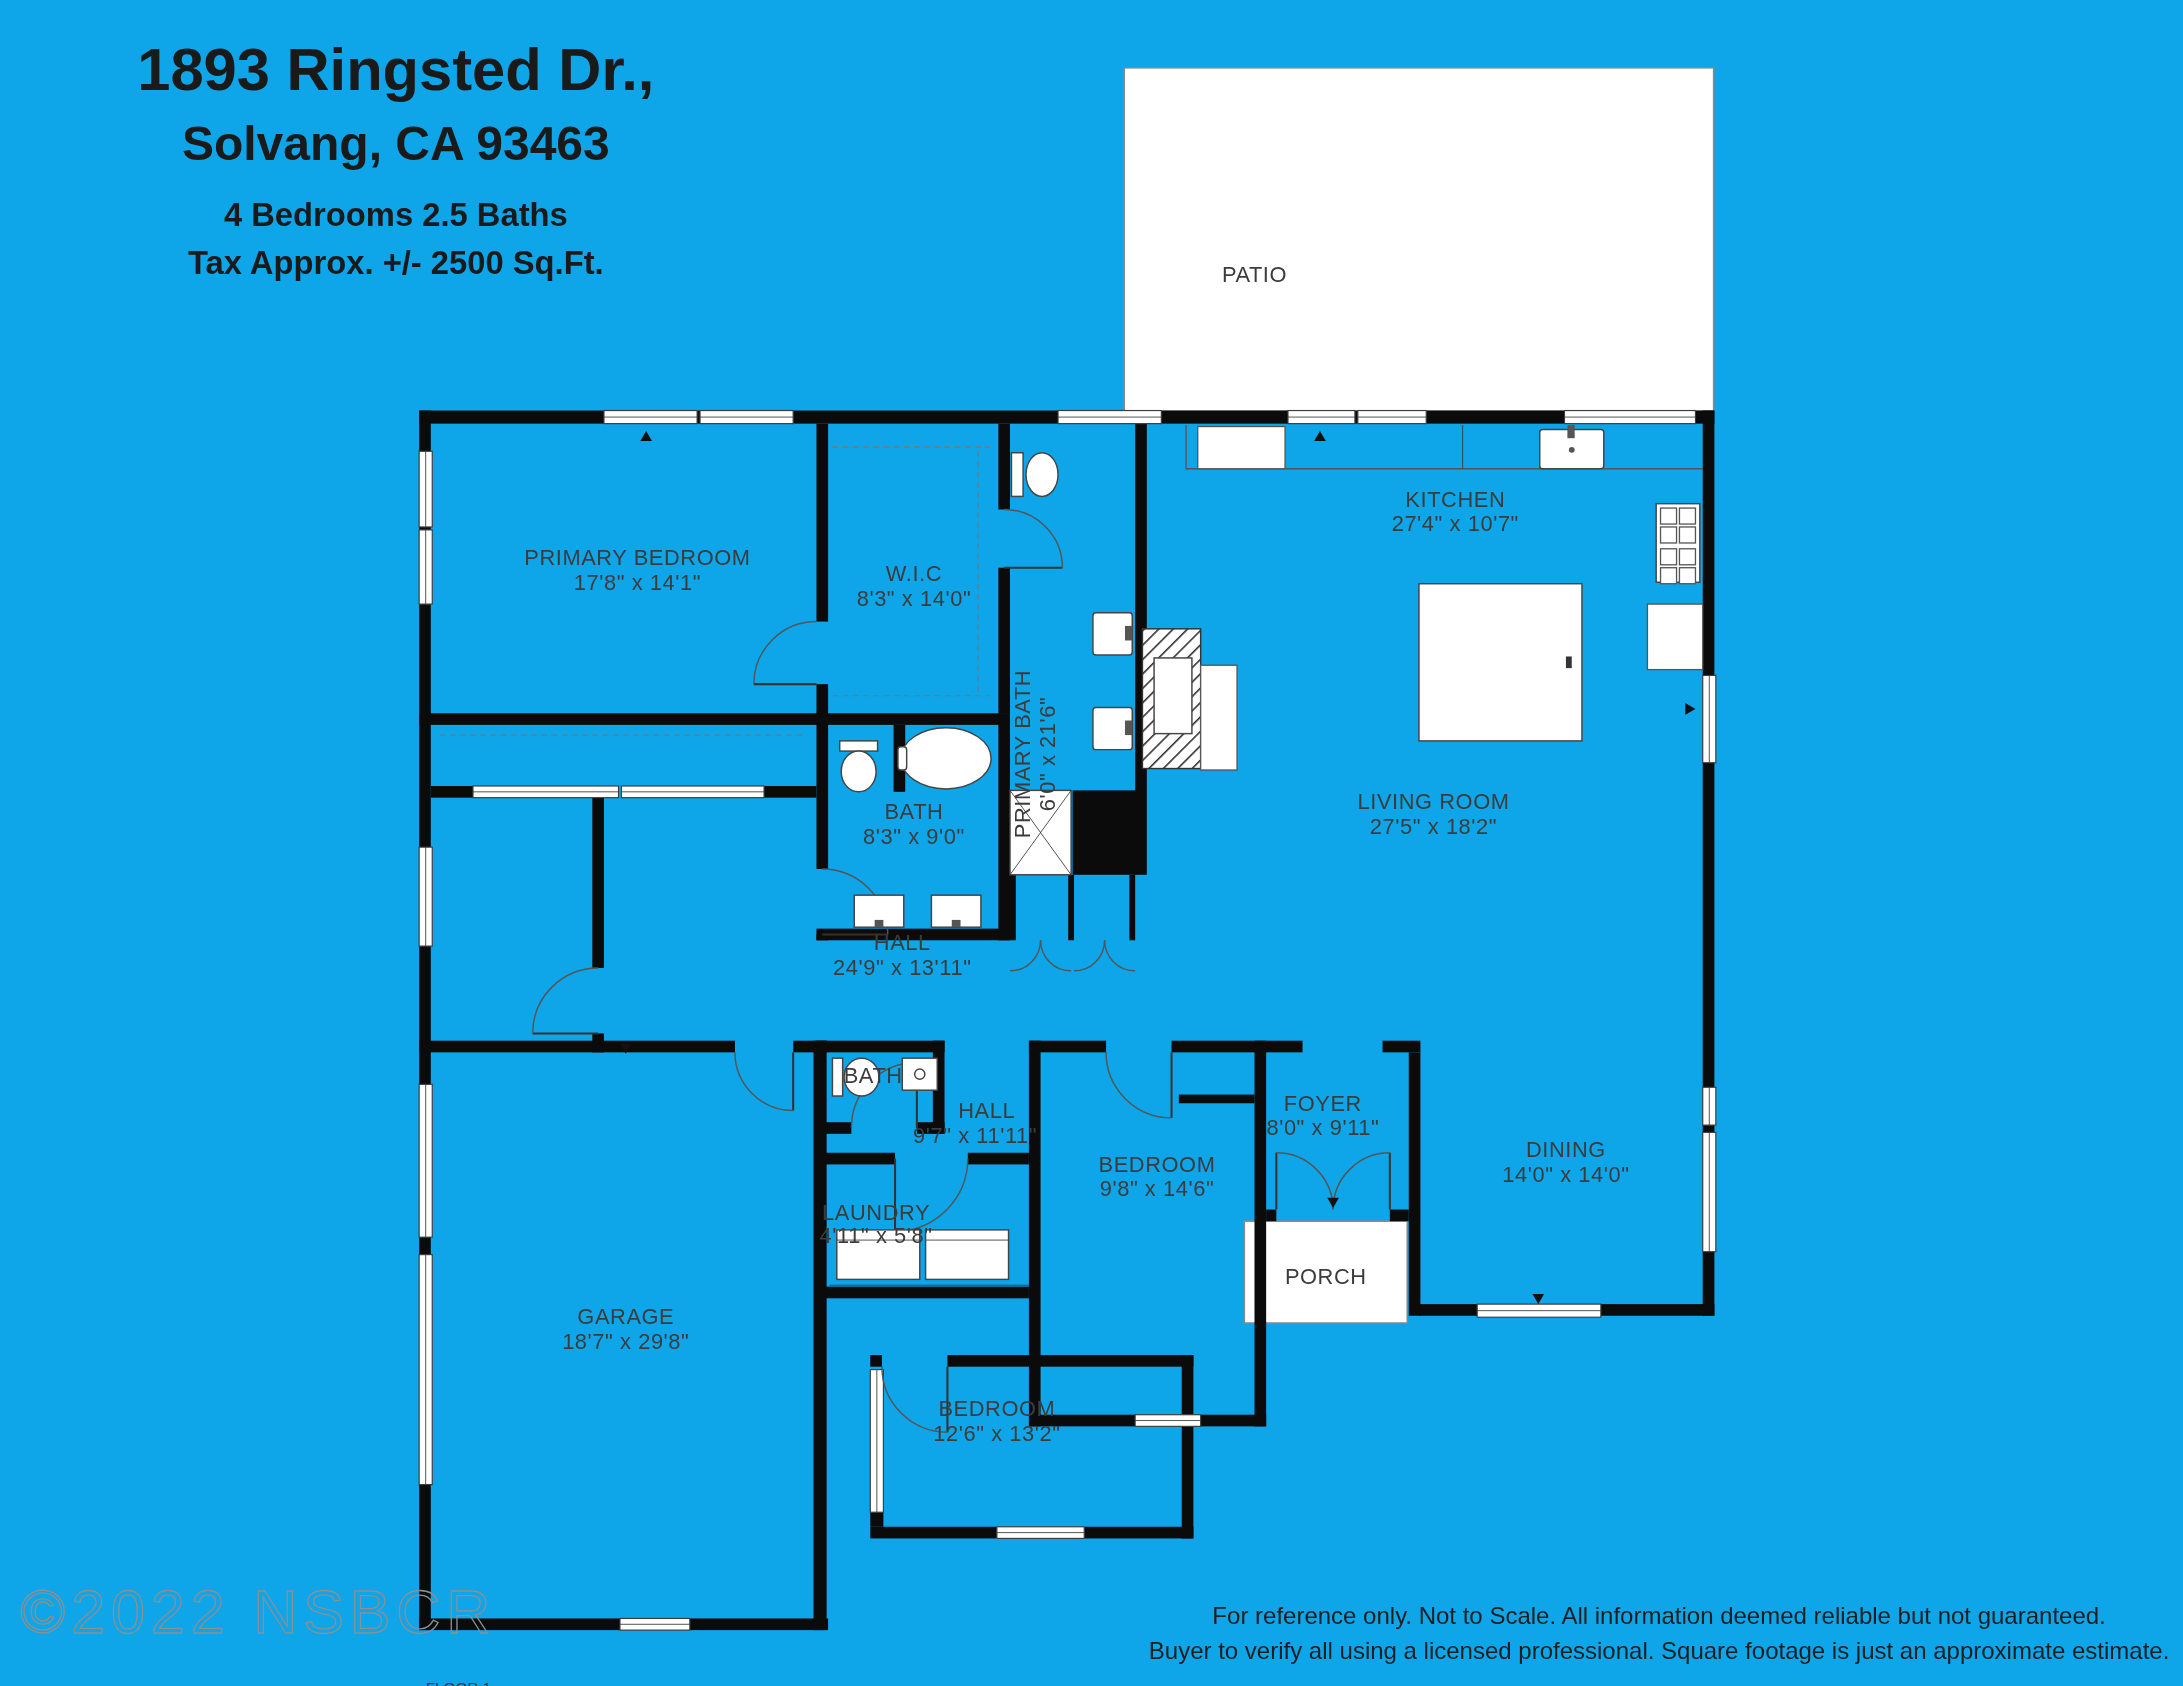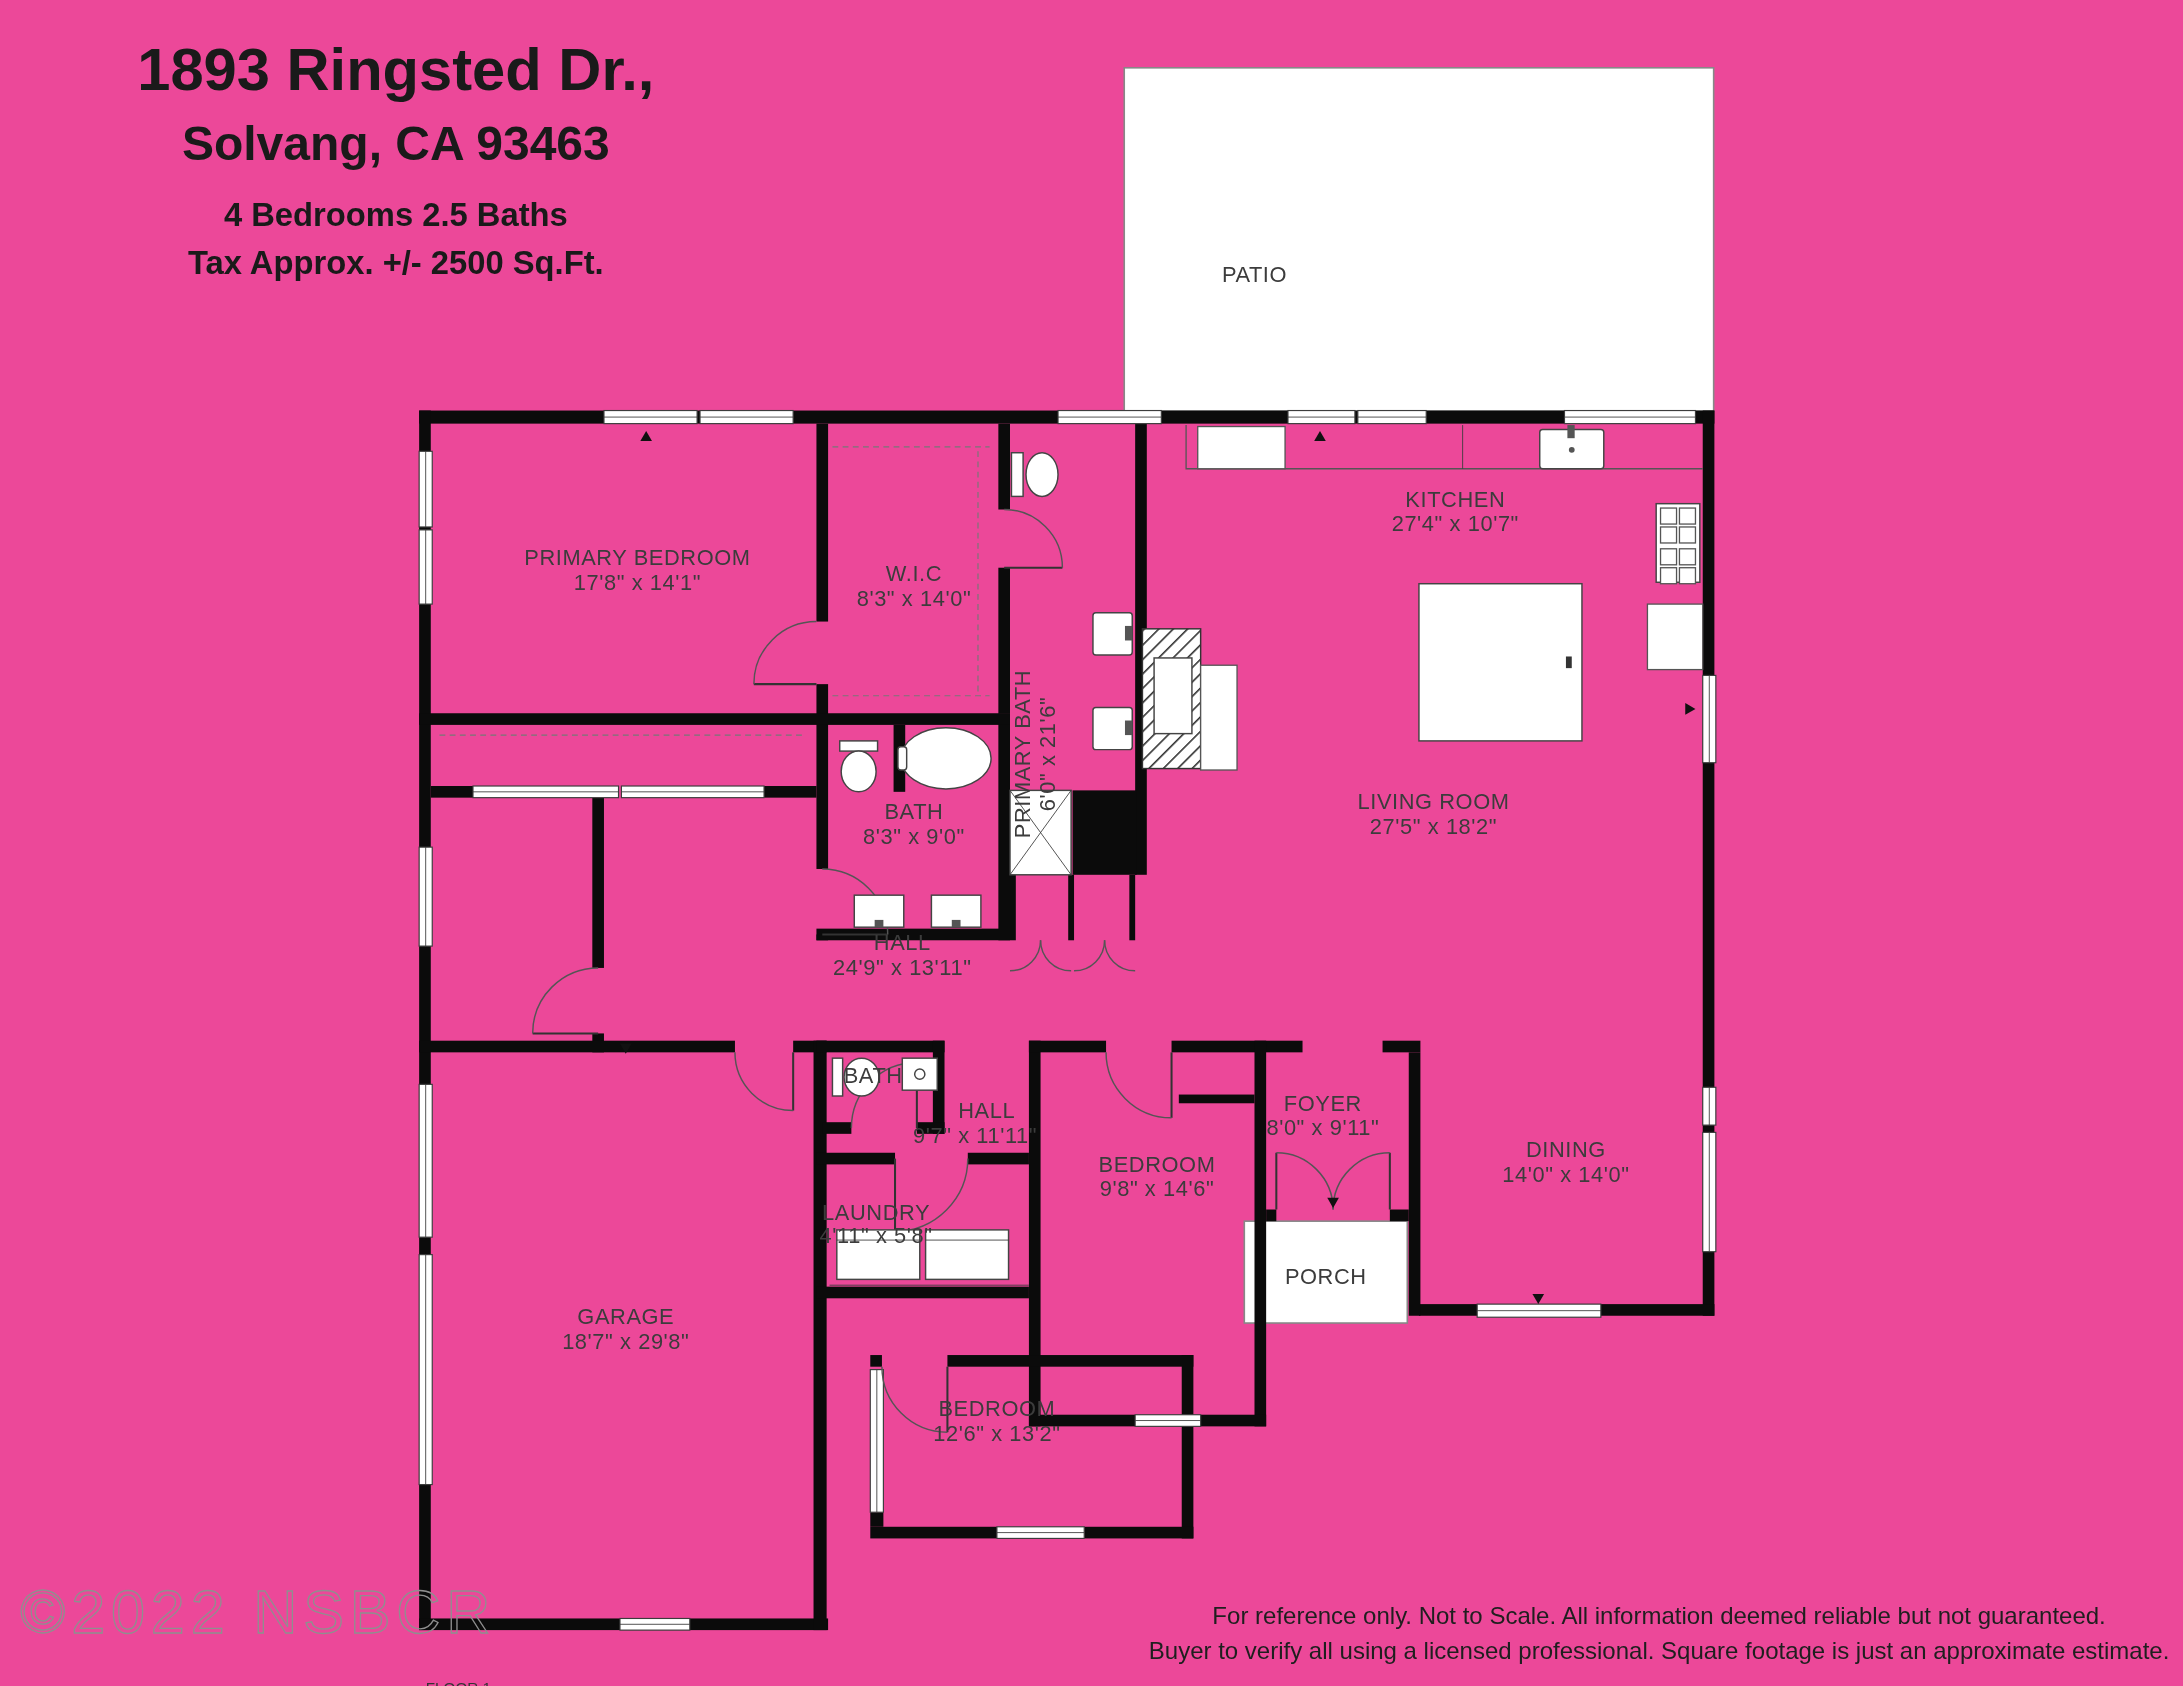--- a/index.html
+++ b/index.html
@@ -1,16 +1,16 @@
 <!DOCTYPE html>
 <html style="font-size:11.6px"><head>
 <meta charset="utf-8">
 <style>
   html,body{margin:0;padding:0;background:#ffffff;}
-  .stage{position:relative;width:2183px;height:1687px;background:#ec4899;overflow:hidden;}
+  .stage{position:relative;width:2183px;height:1687px;background:#0ea5e9;overflow:hidden;}
   svg{display:block;}
   svg text{font-family:"Liberation Sans", sans-serif;}
   .t-addr1{font-size:41px;font-weight:bold;fill:#1a1a1a;}
   .t-addr2{font-size:33px;font-weight:bold;fill:#1a1a1a;}
   .t-sub{font-size:22.5px;font-weight:bold;fill:#1a1a1a;}
   .room{font-size:15px;fill:#3c3c3c;letter-spacing:.4px;}
   .disc{font-size:16.5px;fill:#1f1f1f;}
   .floor{font-size:10.5px;fill:#333;}
   .wm{font-size:42px;letter-spacing:4px;fill:none;stroke:#8f8f8f;stroke-width:.9;}
   .wall{fill:#0b0b0b;}

